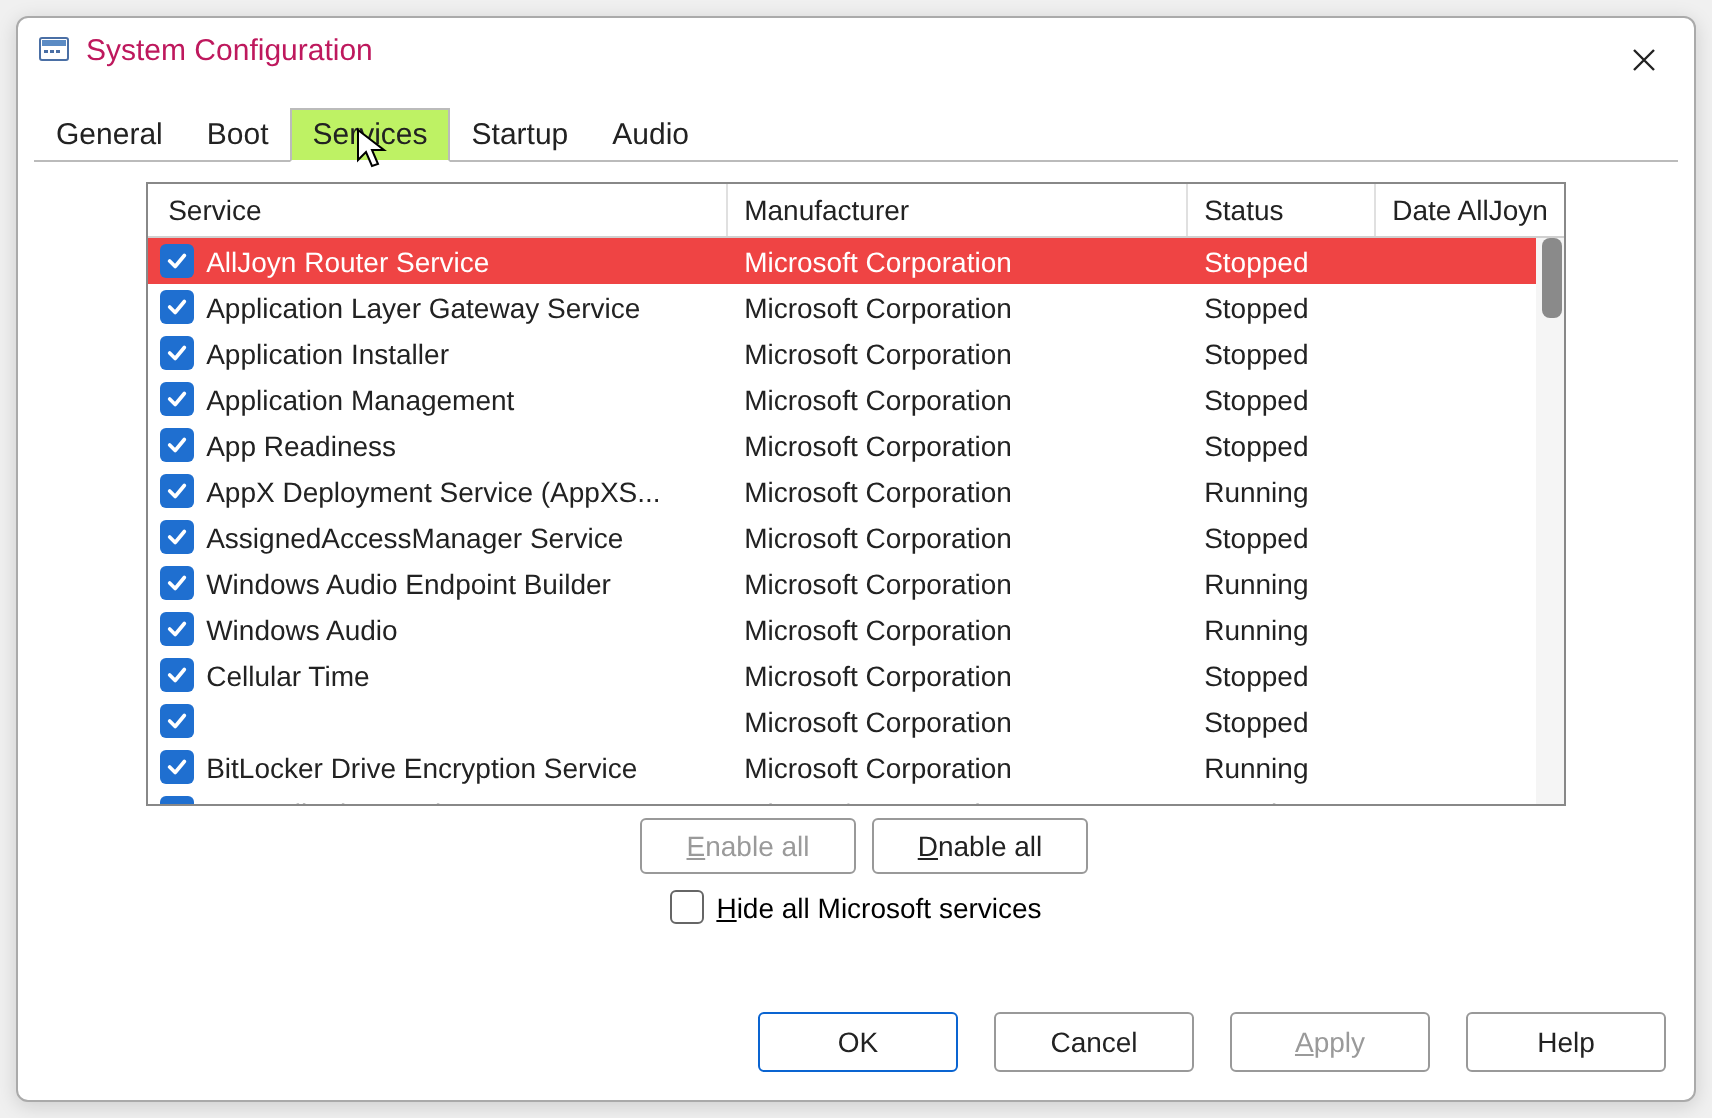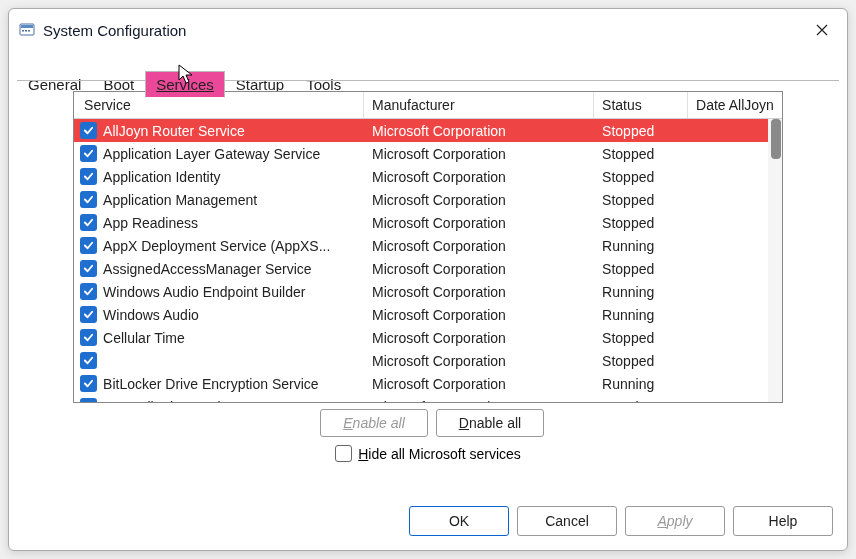--- a/index.html
+++ b/index.html
@@ -19,24 +19,23 @@
       background: #fff;
       border: 1px solid #aaa;
       border-radius: 6px;
       box-shadow: 0 2px 10px rgba(0,0,0,0.15);
       display: flex;
       flex-direction: column;
       overflow: hidden;
     }
     .titlebar {
       display: flex;
-      align-items: center;
       padding: 8px 10px 6px 10px;
       font-size: 15px;
-      color: #0f172a;
+      color: #be185d;
     }
     .title-icon {
       width: 16px; height: 16px;
       margin-right: 8px;
       display: inline-flex;
       align-items: center;
       justify-content: center;
     }
     .close-btn {
       margin-left: auto;
@@ -54,29 +53,28 @@
       font-size: 15px;
       color: #222;
       gap: 0;
     }
     .tab {
       padding: 4px 10px;
       cursor: pointer;
       border: 1px solid transparent;
       border-bottom: none;
       position: relative;
-      top: 18px;
+      top: 1px;
       background: #fff;
     }
     .tab.active {
       border: 1px solid #bbb;
       border-bottom: 1px solid #fff;
       z-index: 2;
-      background:#ec4899;
-      text-decoration:underline;
+      background:#bef264;
     }
     .tab-content-wrap {
       border-top: 1px solid #bbb;
       margin: 0 8px;
       flex: 1;
       display: flex;
       flex-direction: column;
       padding-top: 10px;
       position: relative;
       align-items: center;
@@ -176,41 +174,40 @@
       padding: 0 12px;
       color: #222;
       margin-left: 8px;
       display: inline-flex;
       align-items: center;
       justify-content: center;
     }
     .btn.disabled {
       color: #9a9a9a;
       cursor: default;
-      font-style: italic;
     }
     .hide-row {
       display: flex;
       align-items: center;
       padding: 0 10px 6px 10px;
       font-size: 14px;
     }
     .hide-chk {
       width: 17px; height: 17px;
       border: 1px solid #666;
       border-radius: 3px;
       margin-right: 6px;
       background: #fff;
       cursor: pointer;
     }
     .footer {
       display: flex;
       justify-content: flex-end;
       padding: 10px 14px 14px 14px;
-      gap: 0;
+      gap: 10px;
     }
     .footer .btn {
       min-width: 100px;
       height: 30px;
     }
     .btn.primary {
       border: 1px solid #0a64d1;
     }
     .cursor {
       position: absolute;
@@ -240,21 +237,21 @@
           <path d="M1 1 L11 11 M11 1 L1 11" stroke="#222" stroke-width="1.2" fill="none"></path>
         </svg>
     </div>
   </div>
 
   <div class="tabs">
     <div class="tab">General</div>
     <div class="tab">Boot</div>
     <div class="tab active">Services</div>
     <div class="tab">Startup</div>
-    <div class="tab">Tools</div>
+    <div class="tab">Audio</div>
   </div>
 
   <div class="tab-content-wrap">
     <div class="table-wrap">
       <div class="table-header">
         <div class="th col-svc">Service</div>
         <div class="th col-mfr">Manufacturer</div>
         <div class="th col-status">Status</div>
         <div class="th col-date">Date AllJoyn</div>
       </div>
@@ -285,21 +282,21 @@
             <div class="td td-status">Stopped</div>
             <div class="td td-date"></div>
           </div>
           <div class="row">
             <div class="td td-svc">
               <span class="chk">
                 <svg viewBox="0 0 12 12">
                   <path d="M2 6 L5 9 L10 3" stroke="#fff" stroke-width="2" fill="none" stroke-linecap="round" stroke-linejoin="round"></path>
                 </svg>
               </span>
-              <span>Application Identity</span>
+              <span>Application Installer</span>
             </div>
             <div class="td td-mfr">Microsoft Corporation</div>
             <div class="td td-status">Stopped</div>
             <div class="td td-date"></div>
           </div>
           <div class="row">
             <div class="td td-svc">
               <span class="chk">
                 <svg viewBox="0 0 12 12">
                   <path d="M2 6 L5 9 L10 3" stroke="#fff" stroke-width="2" fill="none" stroke-linecap="round" stroke-linejoin="round"></path>

